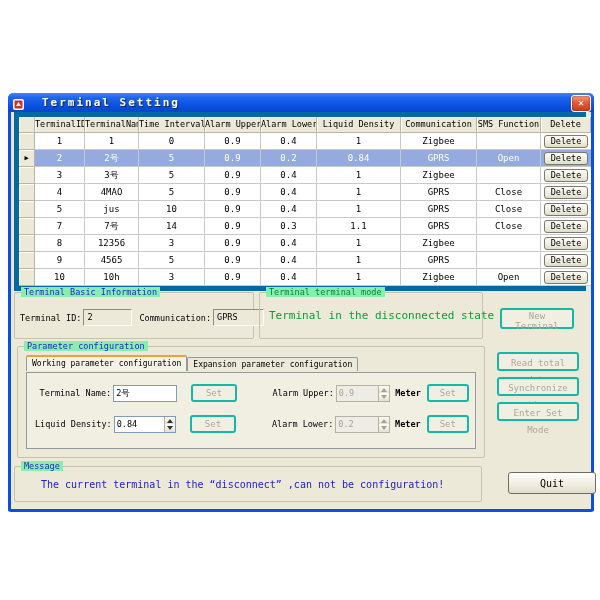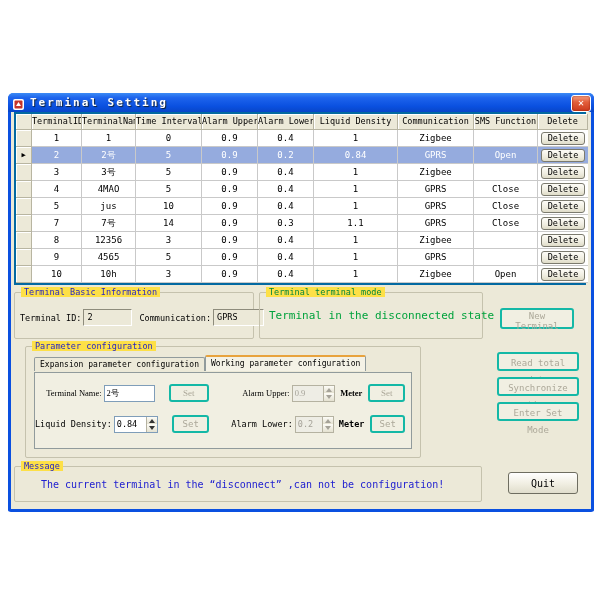--- a/index.html
+++ b/index.html
@@ -10,32 +10,32 @@
   .window{
     position:absolute;left:8px;top:93px;width:586px;height:419px;box-sizing:border-box;
     background:#ECE9D8;border:3px solid #0A50E0;border-top:none;border-radius:6px 6px 3px 3px;
   }
   .titlebar{
     height:19px;margin:0 -3px;border-radius:5px 5px 0 0;position:relative;
     background:linear-gradient(180deg,#3C8BF5 0%,#1E64EC 25%,#0A50E0 70%,#0846C8 100%);
     display:flex;align-items:center;padding:0 4px;
   }
   .app-icon{width:13px;height:13px;margin-right:5px;display:inline-block;}
-  .title-text{color:#fff;font-weight:bold;font-size:11px;letter-spacing:2px;text-shadow:1px 1px 1px #123;}
+  .title-text{color:#fff;font-weight:bold;font-size:11px;letter-spacing:2px;text-shadow:1px 1px 1px #123;margin-left:12px;}
   .close-btn{
     position:absolute;right:3px;top:2px;width:18px;height:15px;border-radius:3px;
     background:linear-gradient(180deg,#F3A183 0%,#E35F3B 40%,#CC3B1D 100%);
     border:1px solid #fff;color:#fff;font-size:10px;font-weight:bold;line-height:14px;text-align:center;
     box-shadow:inset 0 0 2px #8E1500;cursor:pointer;
   }
   
   .grid{
     position:absolute;left:3px;top:19px;width:572px;
     --cols:16px 50px 54px 66px 56px 56px 84px 76px 64px 50px;
-    border:2px solid #0369a1;box-sizing:border-box;background:#fff;
+    border:5px solid #0369a1;box-sizing:border-box;background:#fff;
   }
   .thead,.trow{display:grid;grid-template-columns:var(--cols);}
   .hcell{
     background:#ECE9D8;border-right:1px solid #B8B5A1;border-bottom:1px solid #B8B5A1;
     box-shadow:inset 0 1px 0 #fff, inset 1px 0 0 #fff;
     font-size:8.5px;height:15px;line-height:15px;text-align:center;white-space:nowrap;overflow:hidden;
   }
   .selcell{
     background:#ECE9D8;border-right:1px solid #B8B5A1;border-bottom:1px solid #B8B5A1;
     box-shadow:inset 0 1px 0 #fff, inset 1px 0 0 #fff;
@@ -50,21 +50,21 @@
   }
   .trow.selected .cell-val,.trow.selected .del-cell{background:#95ABDE;color:#fff;}
   .del-btn{
     width:44px;height:13px;font-size:8.5px;line-height:11px;text-align:center;color:#000;
     background:linear-gradient(180deg,#FDFCF7 0%,#EFEDE0 60%,#DFDCC8 100%);
     border:1px solid #7B7A6E;border-radius:3px;cursor:pointer;font-family:inherit;padding:0;
   }
   
   .groupbox{position:absolute;border:1px solid #C5C2AD;border-radius:2px;box-sizing:border-box;}
   .group-label{
-    position:absolute;top:-6px;left:6px;background:#fde047;padding:0 3px;font-size:8.5px;white-space:nowrap;
+    position:absolute;top:-6px;left:6px;background:#86efac;padding:0 3px;font-size:8.5px;white-space:nowrap;
   }
   .lbl-blue{color:#1F1FC8;}
   .lbl-green{color:#00853C;}
   .sunken{
     background:#ECE9D8;border:1px solid;border-color:#8E8C7C #FFFFFF #FFFFFF #8E8C7C;
     font-size:8.5px;height:15px;line-height:15px;padding-left:3px;box-sizing:content-box;
   }
   .field-label{font-size:8.5px;white-space:nowrap;}
   .xp-btn{
     font-family:inherit;font-size:9px;color:#000;text-align:center;
@@ -292,29 +292,29 @@
     </div>
   </div>
 
   <div class="groupbox" style="left:248px;top:199px;width:224px;height:47px;">
     <span class="group-label lbl-green">Terminal terminal mode</span>
     <div class="status-green" style="position:absolute;left:9px;top:16px;">Terminal in the disconnected state</div>
   </div>
 
   <button class="xp-btn disabled" style="position:absolute;left:489px;top:215px;width:74px;height:21px;">New Terminal</button>
 
-  <div class="groupbox" style="left:14px;top:253px;width:396px;height:112px;">
+  <div class="groupbox" style="left:6px;top:253px;width:468px;height:112px;">
     <span class="group-label lbl-blue">Parameter configuration</span>
     <div class="tabstrip">
+      <div class="tab active">Working parameter configuration</div>
       <div class="tab">Expansion parameter configuration</div>
-      <div class="tab active">Working parameter configuration</div>
     </div>
     <div class="tabpanel">
 
-      <div class="param-row" style="top:11px;font-family:Liberation Serif, serif;">
+      <div class="param-row" style="top:11px;">
         <span class="r-label" style="width:90px;">Terminal Name:</span>
         <span class="text-input" style="width:64px;margin-left:2px;">2号</span>
         <button class="xp-btn disabled" style="width:48px;height:18px;margin-left:14px;">Set</button>
         <span class="r-label" style="width:80px;margin-left:22px;">Alarm Upper:</span>
         <div class="spinbox disabled" style="width:56px;margin-left:2px;">
           <span class="val">0.9</span>
           <span class="spincol">
               <span class="spin-up"></span>
               <span class="spin-dn"></span>
             </span>
@@ -350,15 +350,15 @@
 
   <button class="xp-btn disabled side-btn" style="top:259px;">Read total data</button>
   <button class="xp-btn disabled side-btn" style="top:284px;">Synchronize time</button>
   <button class="xp-btn disabled side-btn" style="top:309px;">Enter Set Mode</button>
 
   <div class="groupbox" style="left:3px;top:373px;width:468px;height:36px;">
     <span class="group-label lbl-blue">Message</span>
     <div class="msg-text">The current terminal in the “disconnect” ,can not be configuration!</div>
   </div>
 
-  <button class="xp-btn" style="position:absolute;left:497px;top:379px;width:70px;height:22px;font-size:10px;">Quit</button>
+  <button class="xp-btn" style="position:absolute;left:497px;top:379px;width:88px;height:22px;font-size:10px;">Quit</button>
 
 </div>
 
 </body></html>

